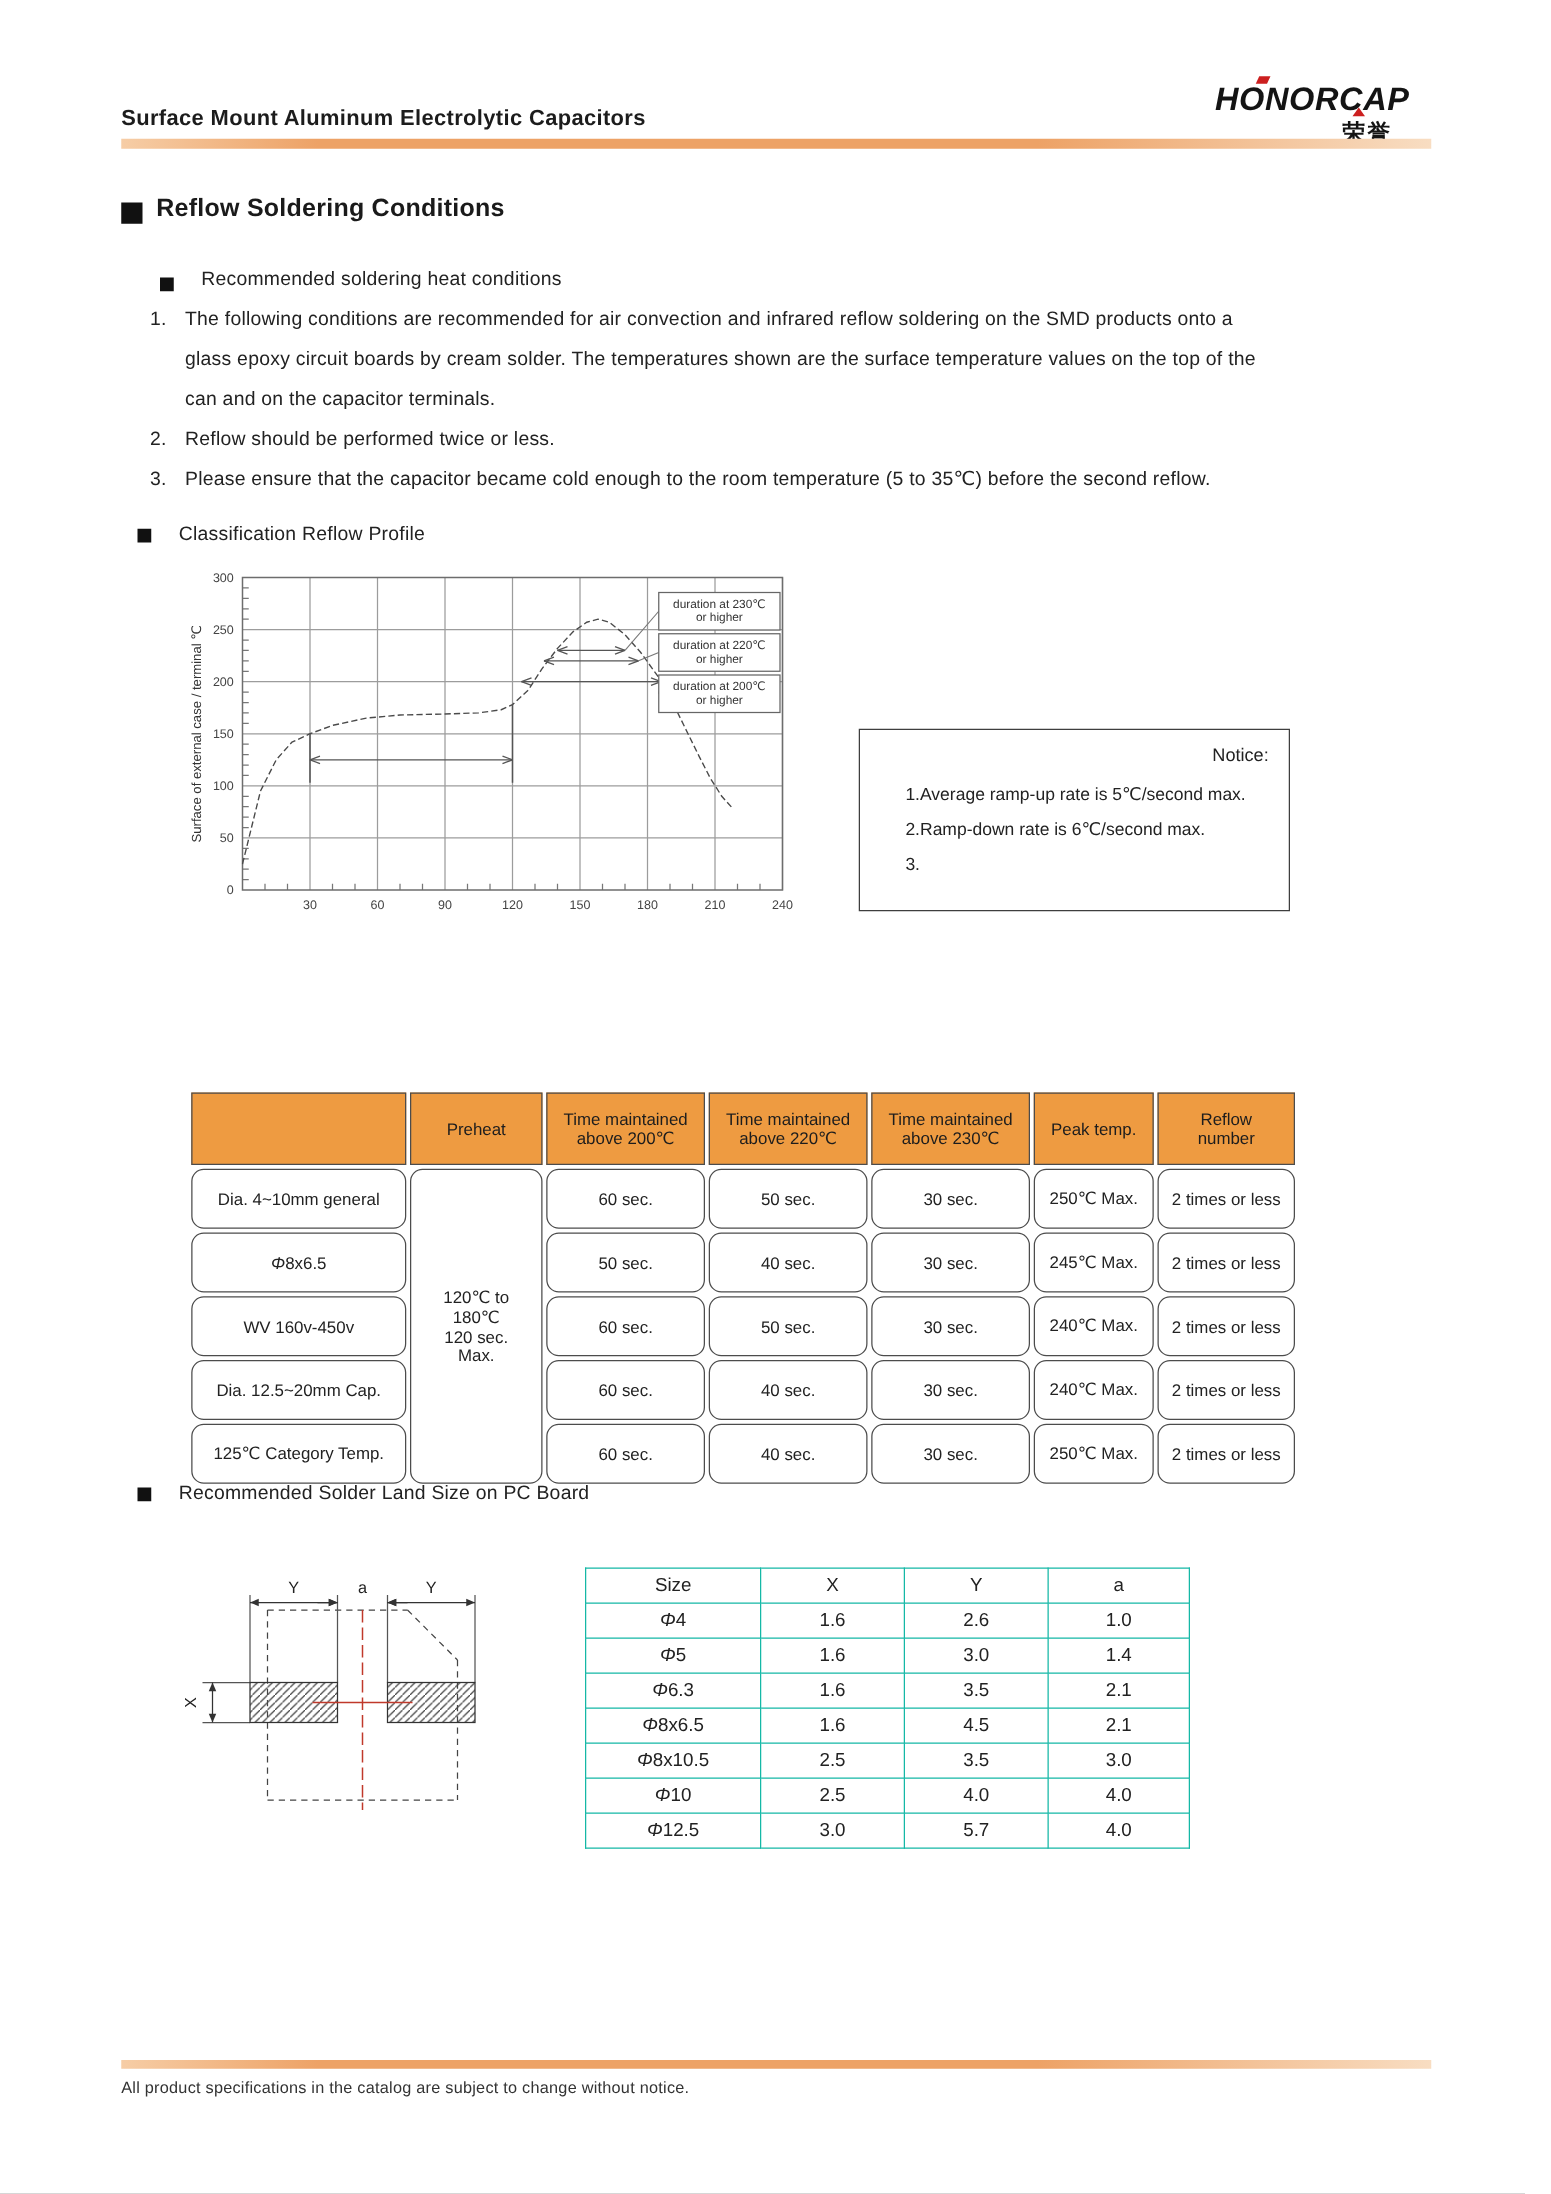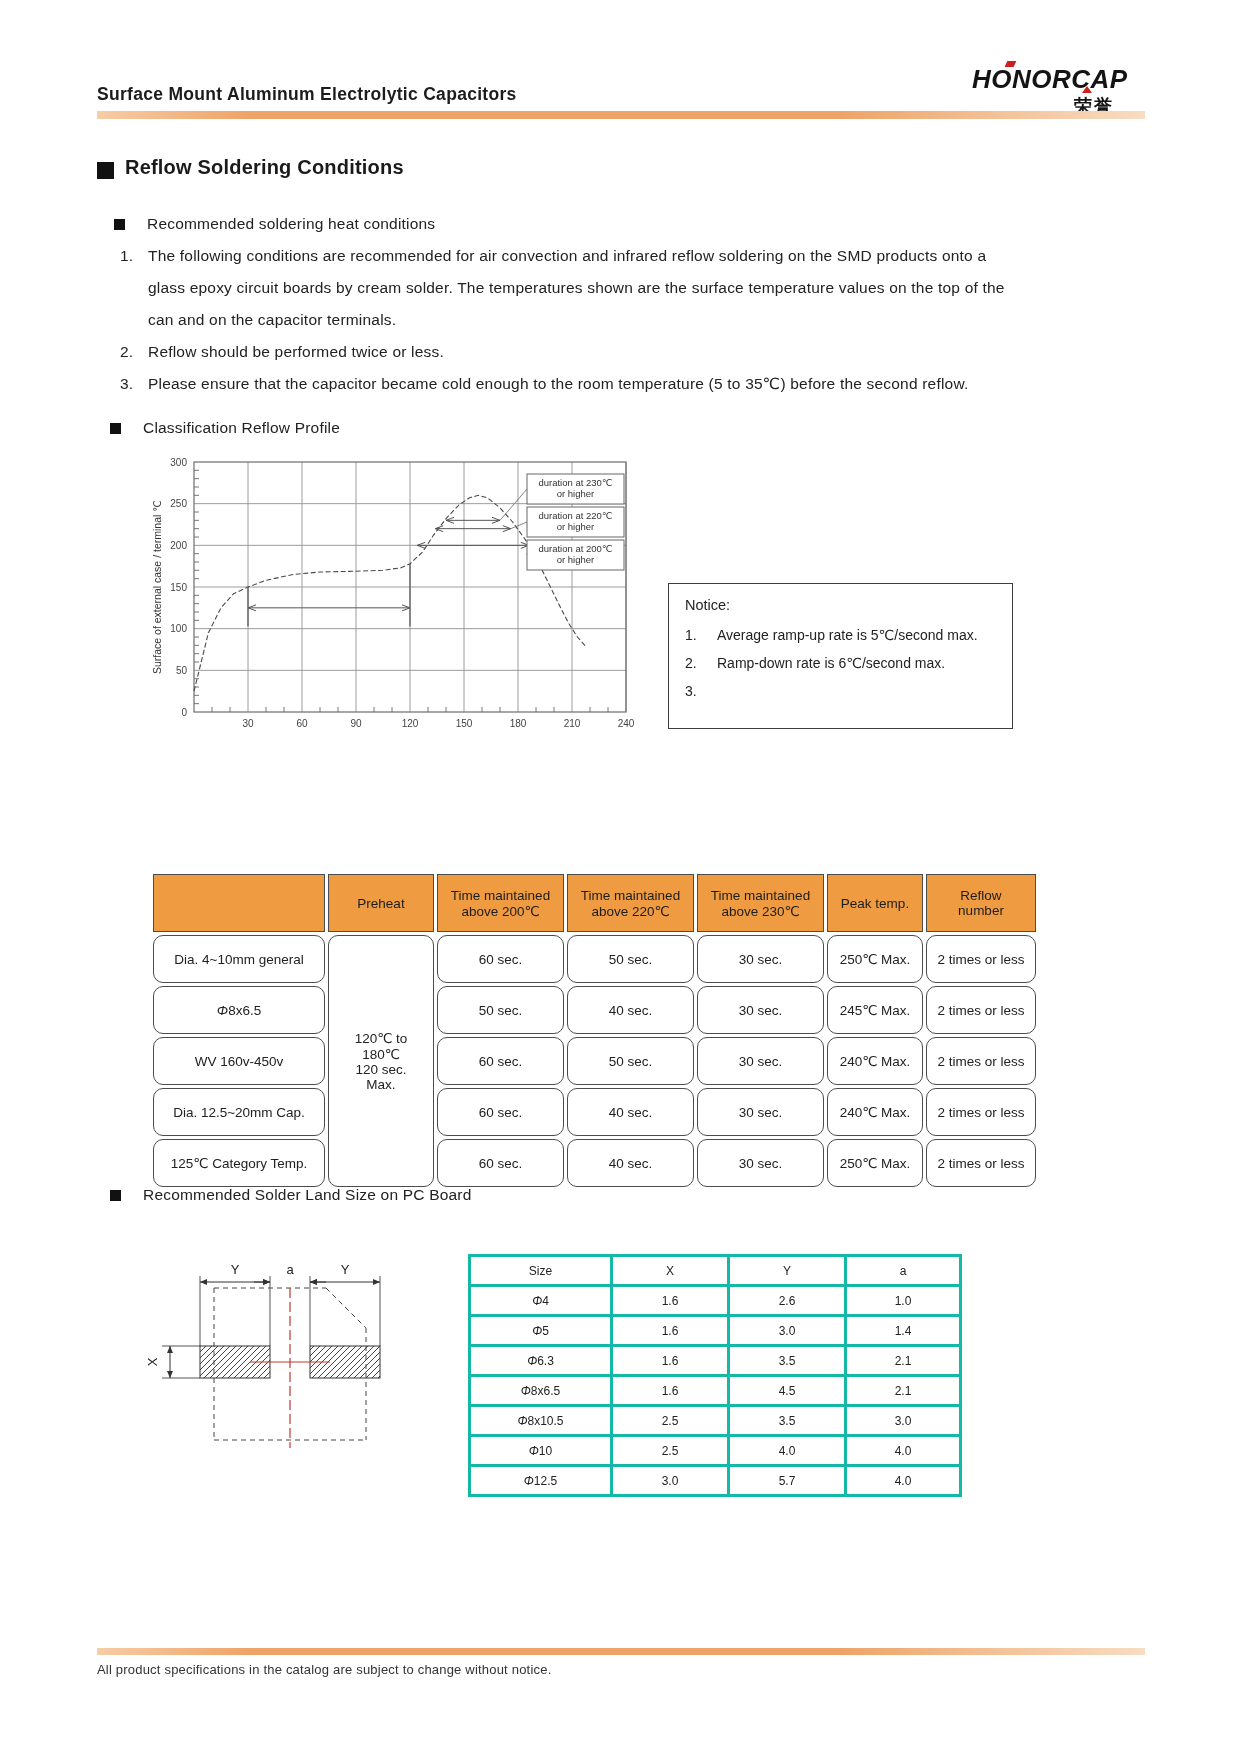--- a/index.html
+++ b/index.html
@@ -17,47 +17,47 @@
   .logo-accent{position:absolute;left:34px;top:-5px;width:9px;height:6px;background:#cc1f1f;transform:skewX(-25deg);}
   .logo-accent2{position:absolute;right:22px;bottom:-1px;width:0;height:0;border-left:5px solid transparent;border-right:5px solid transparent;border-bottom:7px solid #cc1f1f;}
   .logo-sub{font-size:18px;font-weight:700;color:#141414;margin-top:2px;letter-spacing:2px;}
   
   .h1{position:absolute;left:97px;top:156px;display:flex;align-items:flex-end;gap:11px;}
   .h1 .sq{width:17px;height:17px;background:#111;}
   .h1 .txt{font-size:20px;font-weight:700;color:#1a1a1a;letter-spacing:.2px;}
   .h2{position:absolute;display:flex;align-items:center;gap:22px;}
   .h2 .sq{width:11px;height:11px;background:#111;}
   .h2 .txt{font-size:15.5px;color:#222;letter-spacing:.2px;}
-  #rec-heading{left:114px;top:215px;}
+  #rec-heading{left:128px;top:215px;align-items:flex-end;}
   #profile-heading{left:110px;top:419px;}
   #land-heading{left:110px;top:1186px;}
   
   .num-list{position:absolute;left:120px;top:240px;width:895px;}
   .num-item{display:flex;font-size:15.5px;line-height:32px;letter-spacing:.2px;color:#222;}
   .num-item .no{width:28px;flex:0 0 28px;}
   .num-item .tx{width:860px;}
   
   .chart-wrap{position:absolute;left:148px;top:450px;}
   svg{font-family:"Liberation Sans","DejaVu Sans",sans-serif;}
   
-  .notice{position:absolute;left:668px;top:583px;width:345px;min-height:146px;border:1.5px solid #3e3e3e;
-    box-sizing:border-box;padding:13px 16px 14px 16px;background:#fff;}
+  .notice{position:absolute;left:687px;top:583px;width:345px;min-height:146px;border:1.5px solid #3e3e3e;
+    box-sizing:border-box;padding:13px 16px 14px 16px;background:#fff;text-align:right;}
   .notice-title{font-size:14.5px;color:#222;margin-bottom:8px;}
   .notice-item{display:flex;font-size:14px;line-height:28px;color:#222;}
   .notice-item .no{width:32px;flex:0 0 32px;}
   
   .reflow-table{position:absolute;left:150px;top:871px;border-collapse:separate;border-spacing:3px;}
   .reflow-table th,.reflow-table td{border:1px solid #4c4c4c;text-align:center;vertical-align:middle;
     font-size:13.5px;font-weight:400;color:#222;padding:2px 4px;background:#fff;}
   .reflow-table th{background:#EE9B41;height:52px;white-space:pre-line;color:#1d1d1d;}
   .reflow-table td{height:42px;white-space:pre-line;border-radius:10px;}
   
   .land-table{position:absolute;left:468px;top:1254px;border-collapse:collapse;}
-  .land-table th,.land-table td{border:3px solid #14b8a6;text-align:center;vertical-align:middle;
-    font-size:12px;font-weight:400;color:#222;height:27px;padding:0 4px;background:#fff;}
+  .land-table th,.land-table td{border:1px solid #14b8a6;text-align:center;vertical-align:middle;
+    font-size:15px;font-weight:400;color:#222;height:27px;padding:0 4px;background:#fff;}
   .diagram-wrap{position:absolute;left:148px;top:1248px;}
   
   .footer-bar{position:absolute;left:97px;top:1648px;width:1048px;height:7px;
     background:linear-gradient(90deg,#f6cda6 0%,#eda266 15%,#eda266 70%,#f8ddc2 100%);}
   .footer-note{position:absolute;left:97px;top:1662px;font-size:13px;color:#333;letter-spacing:.2px;}
 </style>
 </head>
 <body>
 
 <div class="page">

